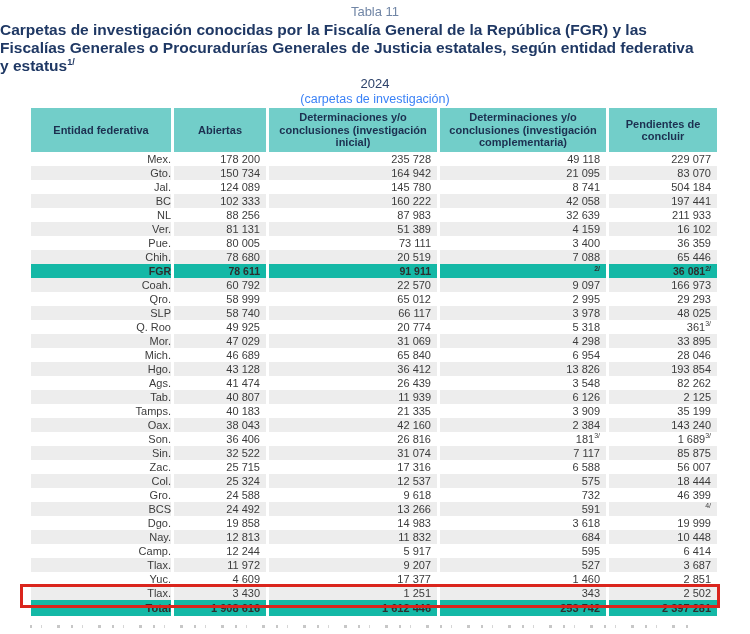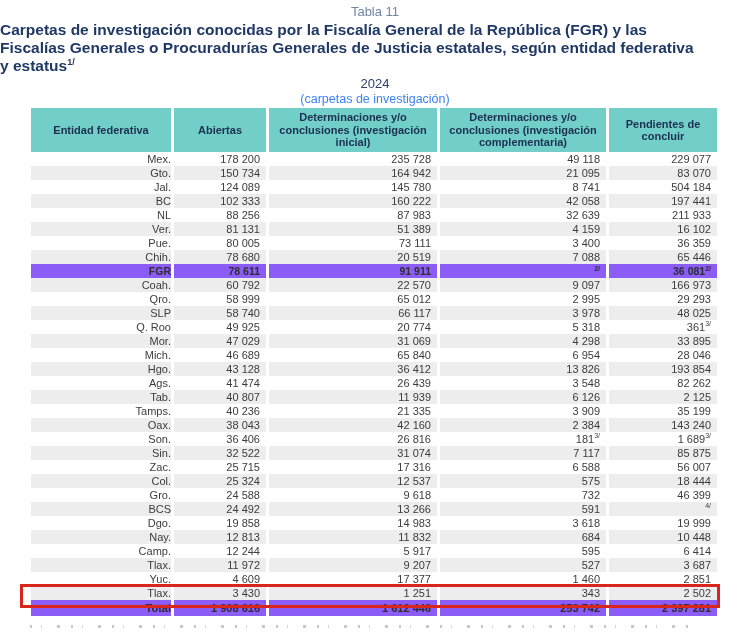--- a/index.html
+++ b/index.html
@@ -47,21 +47,21 @@
     padding: 2px 4px;
   }
   td {
     font-size: 11px; height: 14px; line-height: 14px;
     color: #3c3c3c; white-space: nowrap; padding: 0;
     overflow: hidden; background: #ffffff;
   }
   td.label { text-align: right; padding-left: 8px; }
   td.num { text-align: right; padding-right: 6px; }
   tr.stripe td { background: #ededed; }
-  tr.gray-row td { background: #8b5cf6; font-weight: bold; color: #2e2e2e; }
+  tr.gray-row td { background: #14b8a6; font-weight: bold; color: #2e2e2e; }
   tr.fgr td { font-size: 10.5px; }
   tr.total td { height: 16px; line-height: 16px; }
   td sup { font-size: 7px; line-height: 0; vertical-align: super; }
   .red-box {
     position: absolute; left: 20px; top: 584px;
     width: 700px; height: 24px;
     border: 3px solid #da251d; z-index: 5;
   }
   .footnote-specks {
     position: absolute; top: 625px; left: 30px;
@@ -227,21 +227,21 @@
         </tr>
         <tr class="stripe">
           <td class="label">Tab.</td>
           <td class="num">40 807</td>
           <td class="num">11 939</td>
           <td class="num">6 126</td>
           <td class="num">2 125</td>
         </tr>
         <tr>
           <td class="label">Tamps.</td>
-          <td class="num">40 236</td>
+          <td class="num">40 183</td>
           <td class="num">21 335</td>
           <td class="num">3 909</td>
           <td class="num">35 199</td>
         </tr>
         <tr class="stripe">
           <td class="label">Oax.</td>
           <td class="num">38 043</td>
           <td class="num">42 160</td>
           <td class="num">2 384</td>
           <td class="num">143 240</td>

